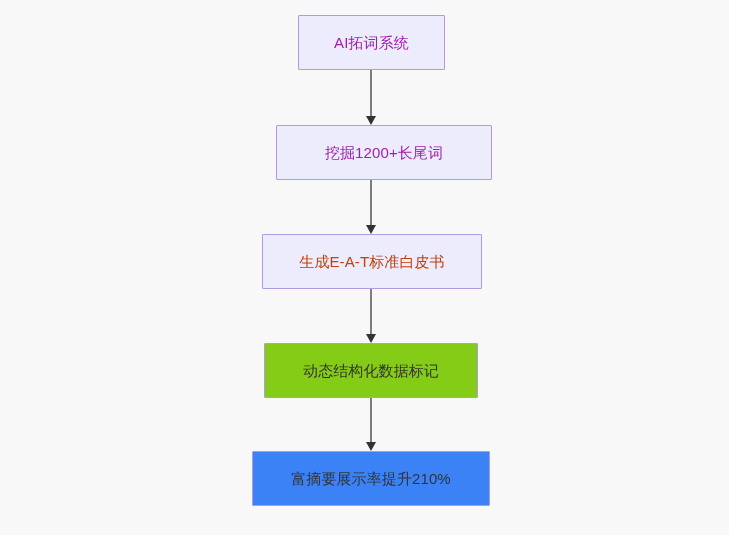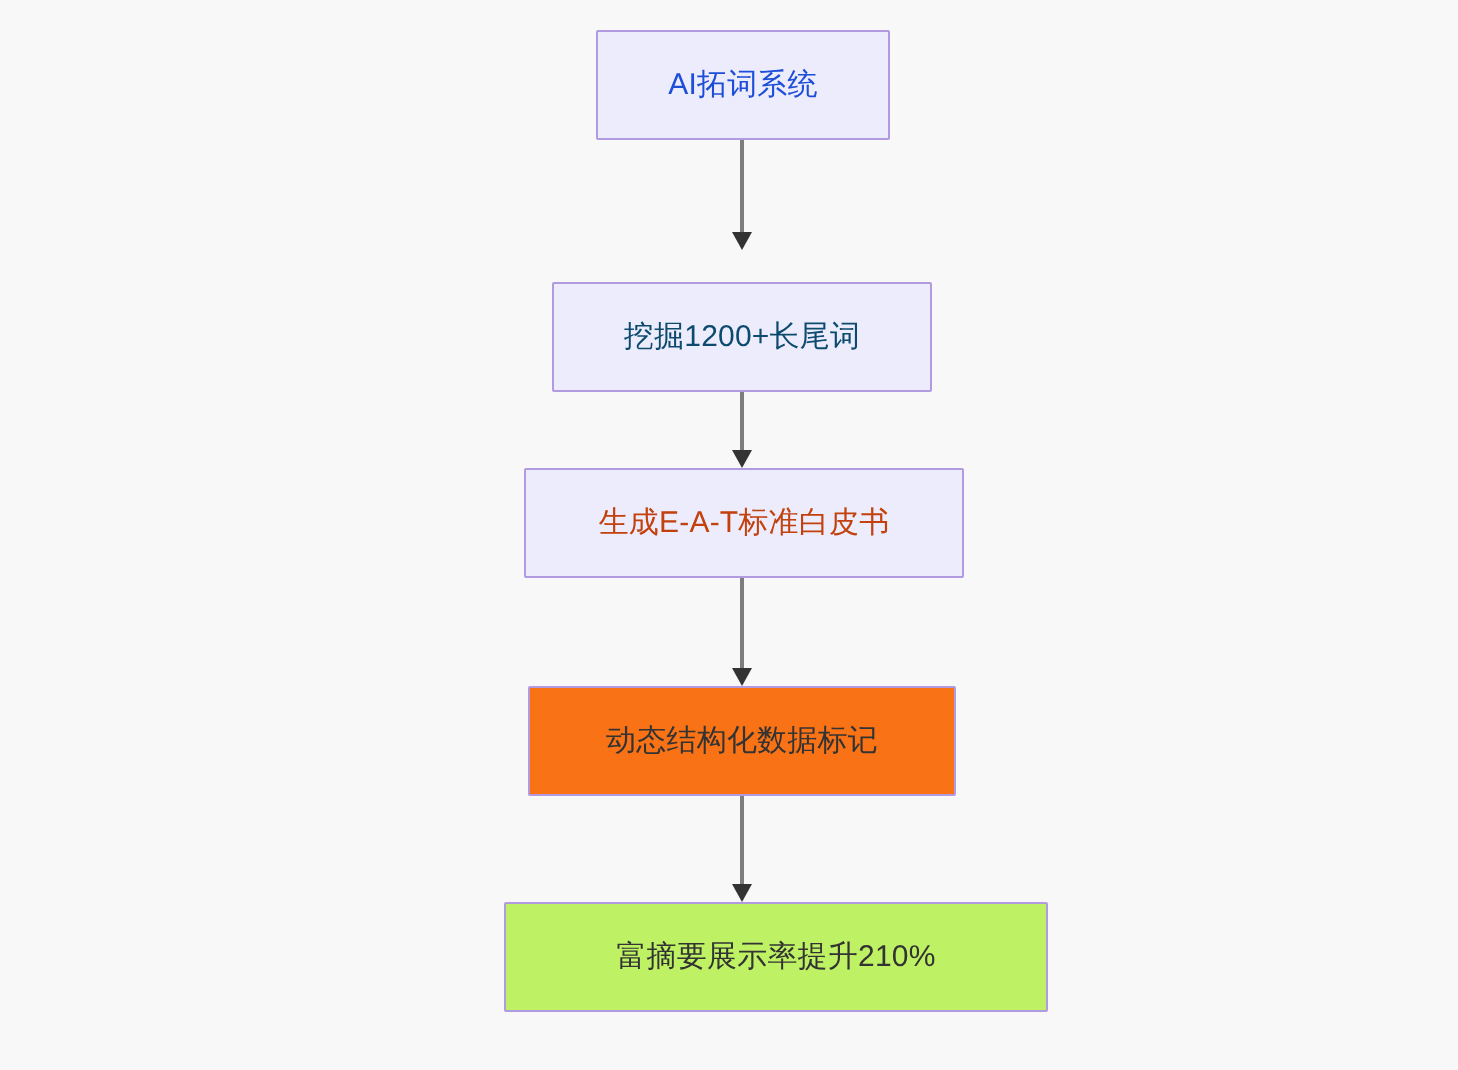--- a/index.html
+++ b/index.html
@@ -83,29 +83,29 @@
   </div>
   <div class="edge" style="left: 371px; top: 288px; height: 55px;">
     <div class="stem" style="height: 47px; background: rgb(125, 125, 125);"></div>
     <div class="head" style="border-top-color: rgb(51, 51, 51);"></div>
   </div>
   <div class="edge" style="left: 371px; top: 397px; height: 54px;">
     <div class="stem" style="height: 46px; background: rgb(125, 125, 125);"></div>
     <div class="head" style="border-top-color: rgb(51, 51, 51);"></div>
   </div>
 
-  <div class="node" style="left: 298px; top: 15px; width: 147px; height: 55px; background: rgb(236, 236, 252); border-color: rgb(177, 154, 224); color: #1d4ed8;">
+  <div class="node" style="left: 298px; top: 15px; width: 147px; height: 55px; background: rgb(236, 236, 252); border-color: rgb(177, 154, 224); color: #a21caf;">
     <span class="node-label">AI拓词系统</span>
   </div>
-  <div class="node" style="left: 276px; top: 125px; width: 190px; height: 55px; background: rgb(236, 236, 252); border-color: rgb(177, 154, 224); color: #0c4a6e; margin-top: 16px;">
+  <div class="node" style="left: 276px; top: 125px; width: 216px; height: 55px; background: rgb(236, 236, 252); border-color: rgb(177, 154, 224); color: #a21caf;">
     <span class="node-label">挖掘1200+长尾词</span>
   </div>
   <div class="node" style="left: 262px; top: 234px; width: 220px; height: 55px; background: rgb(236, 236, 252); border-color: rgb(177, 154, 224); color: #c2410c;">
     <span class="node-label">生成E-A-T标准白皮书</span>
   </div>
-  <div class="node" style="left: 264px; top: 343px; width: 214px; height: 55px; background: #f97316; border-color: rgb(177, 154, 224); color: rgb(51, 51, 51);">
+  <div class="node" style="left: 264px; top: 343px; width: 214px; height: 55px; background: #84cc16; border-color: rgb(177, 154, 224); color: rgb(51, 51, 51);">
     <span class="node-label">动态结构化数据标记</span>
   </div>
-  <div class="node" style="left: 252px; top: 451px; width: 272px; height: 55px; background: #bef264; border-color: rgb(177, 154, 224); color: rgb(51, 51, 51);">
+  <div class="node" style="left: 252px; top: 451px; width: 238px; height: 55px; background: #3b82f6; border-color: rgb(177, 154, 224); color: rgb(51, 51, 51);">
     <span class="node-label">富摘要展示率提升210%</span>
   </div>
 
 </div>
 
 </body></html>

